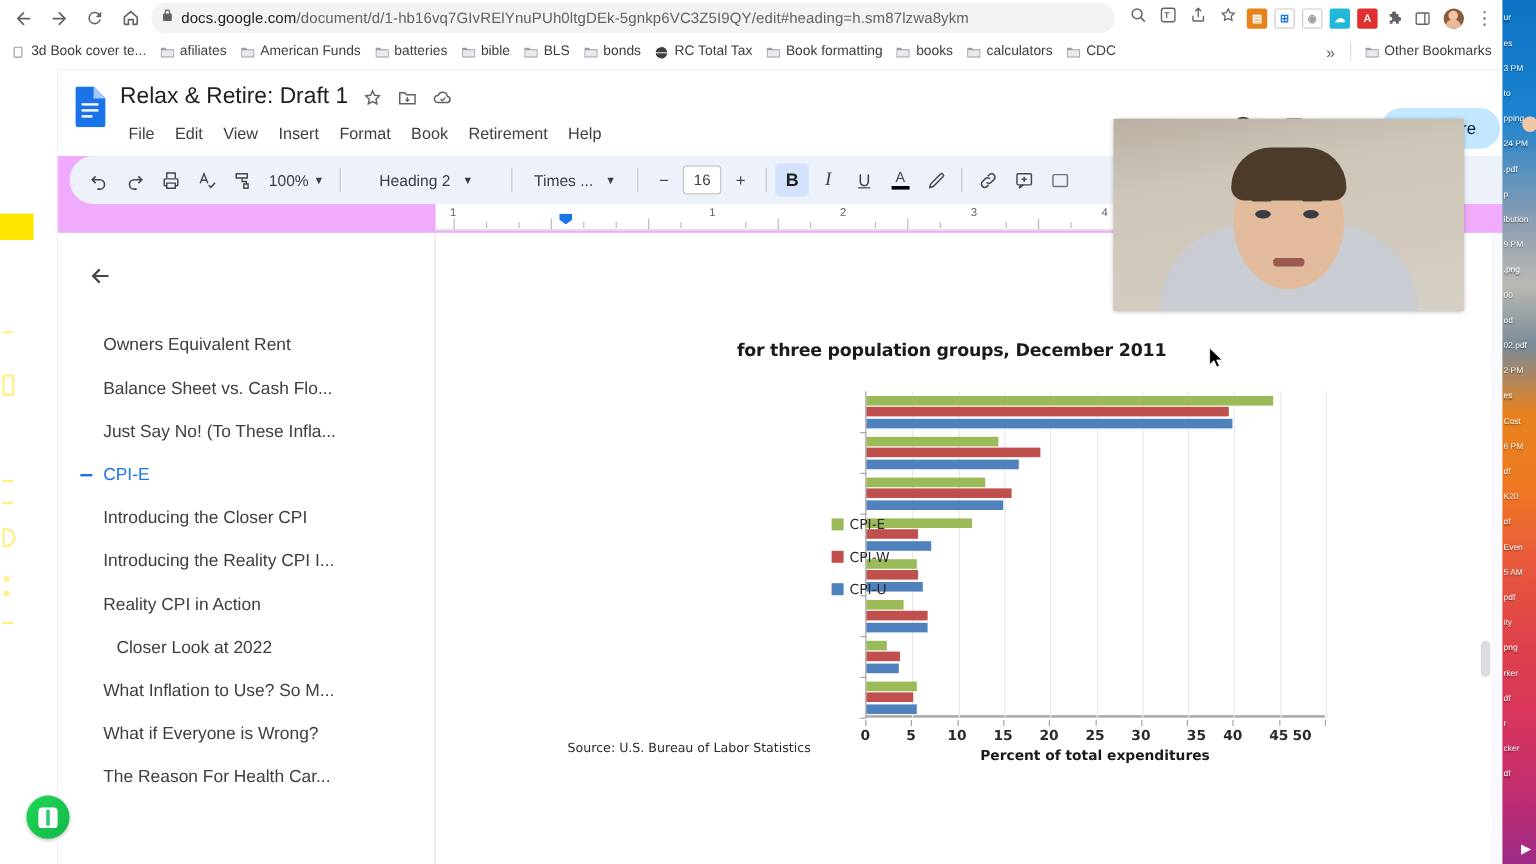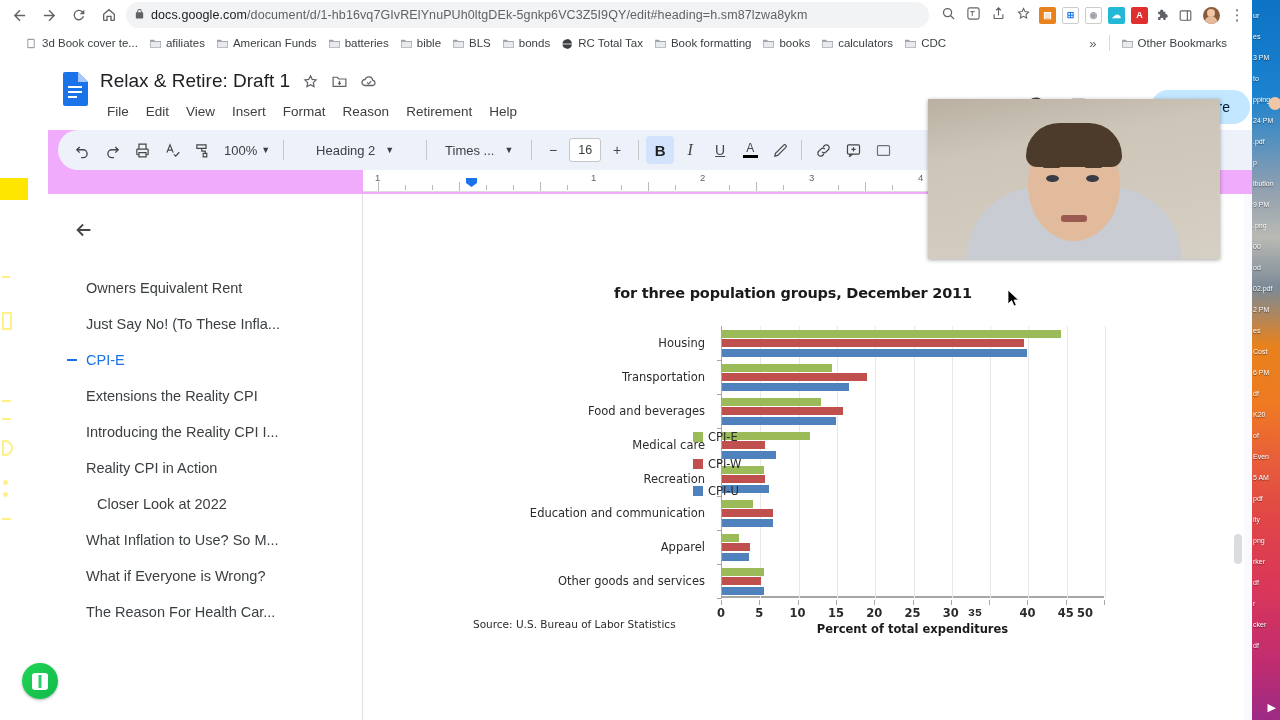--- a/index.html
+++ b/index.html
@@ -21,21 +21,21 @@
              align-items:center; padding:0 8px; gap:6px; min-width:0; }
   .omnibox .lock { flex:none; }
   .url { font-size:12.5px; color:#5f6368; white-space:nowrap; overflow:hidden; letter-spacing:.1px; }
   .url b { color:#202124; font-weight:400; }
   .omni-icons { display:flex; align-items:center; gap:10px; padding-left:8px; flex:none; color:#5f6368; }
   .ext-icons { display:flex; align-items:center; gap:6px; padding-left:4px; flex:none; }
   .ext { width:17px; height:17px; border-radius:2px; display:flex; align-items:center;
          justify-content:center; font-size:9px; color:#fff; font-weight:bold; }
 
   
-  .bookmarks { display:flex; align-items:center; height:26px; padding:0 20px; gap:1px;
+  .bookmarks { display:flex; align-items:center; height:26px; padding:0 4px; gap:1px;
                font-size:11.5px; color:#3c4043; overflow:hidden; white-space:nowrap; }
   .bm { display:flex; align-items:center; gap:4px; padding:3px 5px; border-radius:4px; flex:none; cursor:pointer; }
   .bm-ico { width:13px; height:11px; flex:none; }
   .bm-sep { width:1px; height:16px; background:#dadce0; margin:0 5px; flex:none; }
   .chev { font-size:13px; color:#5f6368; padding:0 6px; cursor:pointer; }
 
   
   .docs { position:absolute; left:0; top:58px; width:1252px; height:662px; background:#f0abfc;margin-left:48px; }
   .docs-header { display:flex; height:72px; background:#fff; padding:8px 10px 0 10px; }
   .docs-logo { width:34px; height:44px; flex:none; display:flex; align-items:flex-start;
@@ -405,21 +405,21 @@
                 <path fill="none" stroke="currentColor" stroke-width="1.6" d="M9.5 14l2 2 3.5-3.8"></path>
               </svg>
           </span>
         </div>
         <div class="menu-row">
           <span class="menu-item">File</span>
           <span class="menu-item">Edit</span>
           <span class="menu-item">View</span>
           <span class="menu-item">Insert</span>
           <span class="menu-item">Format</span>
-          <span class="menu-item">Reason</span>
+          <span class="menu-item">Book</span>
           <span class="menu-item">Retirement</span>
           <span class="menu-item">Help</span>
         </div>
       </div>
       <div class="header-right">
         <span class="hdr-btn">
           <svg width="22" height="22" viewBox="0 0 24 24">
               <path fill="none" stroke="currentColor" stroke-width="1.8" d="M3.5 12a8.5 8.5 0 1 0 2.6-6.1M3.5 4.5V10h5.5"></path>
               <path fill="none" stroke="currentColor" stroke-width="1.8" d="M12 7.5V12l3.2 2"></path>
             </svg>
@@ -566,27 +566,30 @@
         <div class="outline-back">
           <svg width="22" height="22" viewBox="0 0 24 24">
               <path fill="none" stroke="currentColor" stroke-width="2" d="M19 12H5M11 6l-6 6 6 6"></path>
             </svg>
         </div>
         <div class="outline-list">
           <div class="outline-item">
               <span>Owners Equivalent Rent</span>
             </div>
           <div class="outline-item">
+              <span>Balance Sheet vs. Cash Flo...</span>
+            </div>
+          <div class="outline-item">
               <span>Just Say No! (To These Infla...</span>
             </div>
           <div class="outline-item active">
               <span>CPI-E</span>
             </div>
           <div class="outline-item">
-              <span>Extensions the Reality CPI</span>
+              <span>Introducing the Closer CPI</span>
             </div>
           <div class="outline-item">
               <span>Introducing the Reality CPI I...</span>
             </div>
           <div class="outline-item">
               <span>Reality CPI in Action</span>
             </div>
           <div class="outline-item sub">
               <span>Closer Look at 2022</span>
             </div>
@@ -602,30 +605,20 @@
         </div>
       </div>
 
       <div class="canvas">
         <div class="chart-wrap">
           <div class="chart-title">
             <div>for three population groups, December 2011</div>
           </div>
 
           <div class="plot">
-            <div class="cat-labels" id="catLabels">
-                <div class="cat-label" style="top: 17px;">Housing</div>
-                <div class="cat-label" style="top: 51px;">Transportation</div>
-                <div class="cat-label" style="top: 85px;">Food and beverages</div>
-                <div class="cat-label" style="top: 119px;">Medical care</div>
-                <div class="cat-label" style="top: 153px;">Recreation</div>
-                <div class="cat-label" style="top: 187px;">Education and communication</div>
-                <div class="cat-label" style="top: 221px;">Apparel</div>
-                <div class="cat-label" style="top: 255px;">Other goods and services</div>
-              </div>
             <div class="bars-area" id="barsArea">
               <div class="axis-line"></div>
             <div class="gridline" style="left: 38.3px;"></div>
                 <div class="gridline" style="left: 76.6px;"></div>
                 <div class="gridline" style="left: 114.9px;"></div>
                 <div class="gridline" style="left: 153.2px;"></div>
                 <div class="gridline" style="left: 191.5px;"></div>
                 <div class="gridline" style="left: 229.8px;"></div>
                 <div class="gridline" style="left: 268.1px;"></div>
                 <div class="gridline" style="left: 306.4px;"></div>
@@ -673,21 +666,21 @@
                 <div class="xtick-lbl" style="left: 76.6px; top: 6px;">10</div>
                 <div class="xtick-mark" style="left: 114.9px;"></div>
                 <div class="xtick-lbl" style="left: 114.9px; top: 6px;">15</div>
                 <div class="xtick-mark" style="left: 153.2px;"></div>
                 <div class="xtick-lbl" style="left: 153.2px; top: 6px;">20</div>
                 <div class="xtick-mark" style="left: 191.5px;"></div>
                 <div class="xtick-lbl" style="left: 191.5px; top: 6px;">25</div>
                 <div class="xtick-mark" style="left: 229.8px;"></div>
                 <div class="xtick-lbl" style="left: 229.8px; top: 6px;">30</div>
                 <div class="xtick-mark" style="left: 268.1px;"></div>
-                <div class="xtick-lbl" style="left: 254px; top: 6px; font-family: Liberation Mono, monospace;">35</div>
+                <div class="xtick-lbl" style="left: 276px; top: 6px;">35</div>
                 <div class="xtick-mark" style="left: 306.4px;"></div>
                 <div class="xtick-lbl" style="left: 306.4px; top: 6px;">40</div>
                 <div class="xtick-mark" style="left: 344.7px;"></div>
                 <div class="xtick-lbl" style="left: 344.7px; top: 6px;">45</div>
                 <div class="xtick-mark" style="left: 383px;"></div>
                 <div class="xtick-lbl" style="left: 364px; top: 6px;">50</div>
               </div>
             <div class="xlabel">Percent of total expenditures</div>
             <div class="source">Source: U.S. Bureau of Labor Statistics</div>
 

